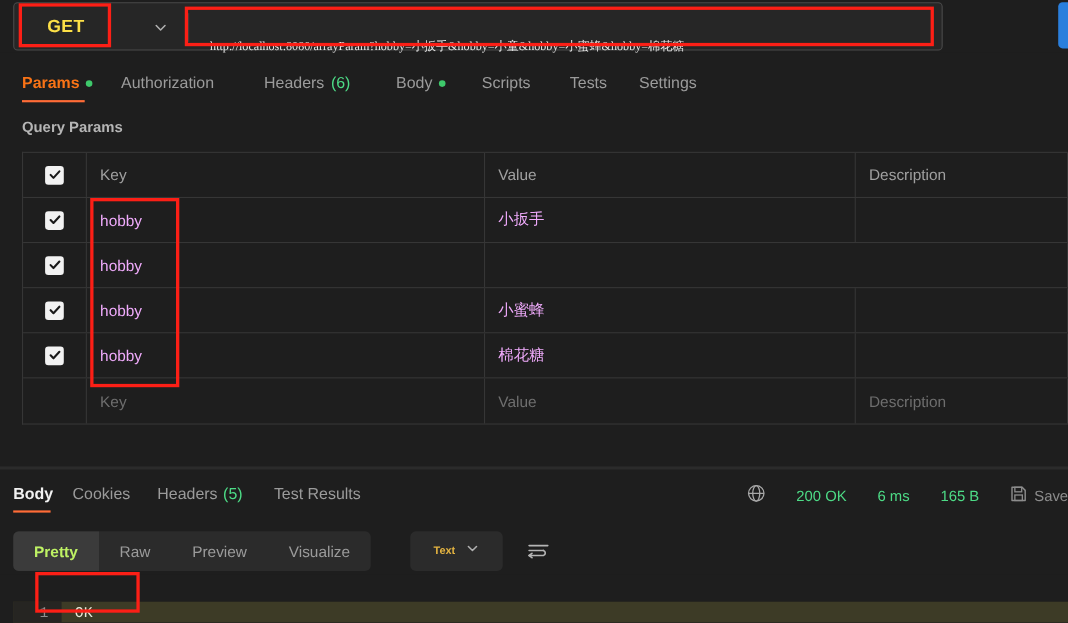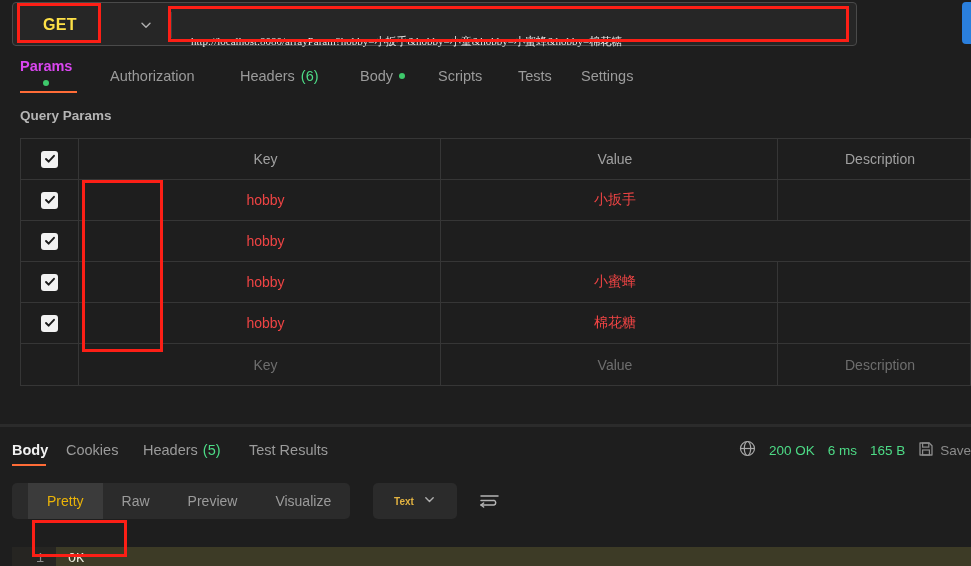--- a/index.html
+++ b/index.html
@@ -49,48 +49,48 @@
 
   
   .req-tabs {
     position: absolute; left: 0; top: 58px; width: 971px; height: 36px;
   }
   .tab {
     position: absolute; top: 0; height: 36px;
     display: flex; align-items: center; gap: 6px;
     color: #9b9b9b; font-size: 14.5px; cursor: pointer; white-space: nowrap;
   }
-  .tab.active { color: #d946ef; font-weight: 700; flex-direction: column; }
+  .tab.active { color: #f97316; font-weight: 700; }
   .tab .dot { width: 6px; height: 6px; border-radius: 50%; background: #3ec96b; display:inline-block; }
   .tab .count { color: #4ddb86; }
   .tab-underline {
     position: absolute; left: 20px; top: 33px; width: 57px; height: 2px; background: #ff6c37;
   }
 
   
   .qp-label {
     position: absolute; left: 20px; top: 108px;
     font-size: 13.5px; font-weight: 700; color: #b5b5b5;
   }
 
   
   .ptable {
     position: absolute; left: 20px; top: 138px; width: 951px;
     border: 1px solid #363636; border-right: none;
   }
   .prow { display: flex; height: 41px; border-bottom: 1px solid #363636; }
   .prow:last-child { border-bottom: none; }
   .prow.header { height: 41px; }
-  .pcell { display: flex; align-items: center; border-right: 1px solid #363636; height: 100%; justify-content: center; }
+  .pcell { display: flex; align-items: center; border-right: 1px solid #363636; height: 100%; }
   .c-check { width: 58px; justify-content: center; }
   .c-key   { width: 362px; padding-left: 12px; }
   .c-val   { width: 337px; padding-left: 12px; }
   .c-desc  { flex: 1; padding-left: 12px; }
   .hdr-text { color: #a0a0a0; font-size: 14px; }
-  .cell-text { color: #ef4444; font-size: 14px; }
+  .cell-text { color: #f0abfc; font-size: 14px; }
   .ph-text { color: #6e6e6e; font-size: 14px; }
   .cb {
     width: 17px; height: 17px; border-radius: 3px; background: #f2f2f2;
     display: flex; align-items: center; justify-content: center;
   }
   .cb svg { display:block; }
   .cb.empty { background: transparent; border: none; }
 
   
   .split {
@@ -106,36 +106,36 @@
     position: absolute; top: 0; height: 34px; display: flex; align-items: center; gap: 5px;
     color: #9b9b9b; font-size: 14.5px; cursor: pointer; white-space: nowrap;
   }
   .rtab.active { color: #f2f2f2; font-weight: 700; }
   .rtab .count { color: #4ddb86; }
   .rtab-underline {
     position: absolute; left: 12px; top: 31px; width: 34px; height: 2px; background: #ff6c37;
   }
   .resp-meta {
     position: absolute; right: 0px; top: 12px; height: 22px;
-    display: flex; align-items: center; gap: 13px; font-size: 13.5px;
+    display: flex; align-items: center; gap: 28px; font-size: 13.5px;
   }
   .meta-green { color: #4ddb86; }
   .save-wrap { display: flex; align-items: center; gap: 6px; color: #8c8c8c; cursor: pointer; }
 
   
   .rb-toolbar { position: absolute; left: 0; top: 56px; width: 971px; height: 36px; }
   .seg-group {
     position: absolute; left: 12px; top: 0; height: 36px;
     background: #2b2b2b; border-radius: 5px; display: flex; align-items: center; overflow: hidden;
   }
   .seg {
     height: 36px; display: flex; align-items: center; padding: 0 19px;
     color: #9b9b9b; font-size: 14px; cursor: pointer;
   }
-  .seg.active { background: #3b3b3b; color: #eab308; font-weight: 400; margin-left: 16px; }
+  .seg.active { background: #3b3b3b; color: #bef264; font-weight: 700; }
   .fmt-select {
     position: absolute; left: 373px; top: 0; height: 36px; width: 84px;
     background: #2b2b2b; border-radius: 5px;
     display: flex; align-items: center; justify-content: center; gap: 9px; cursor: pointer;
   }
   .fmt-label { color: #e3b341; font-size: 10px; font-weight: 700; }
   .wrap-btn {
     position: absolute; left: 474px; top: 0; height: 36px; width: 30px;
     display: flex; align-items: center; justify-content: center; cursor: pointer;
   }

